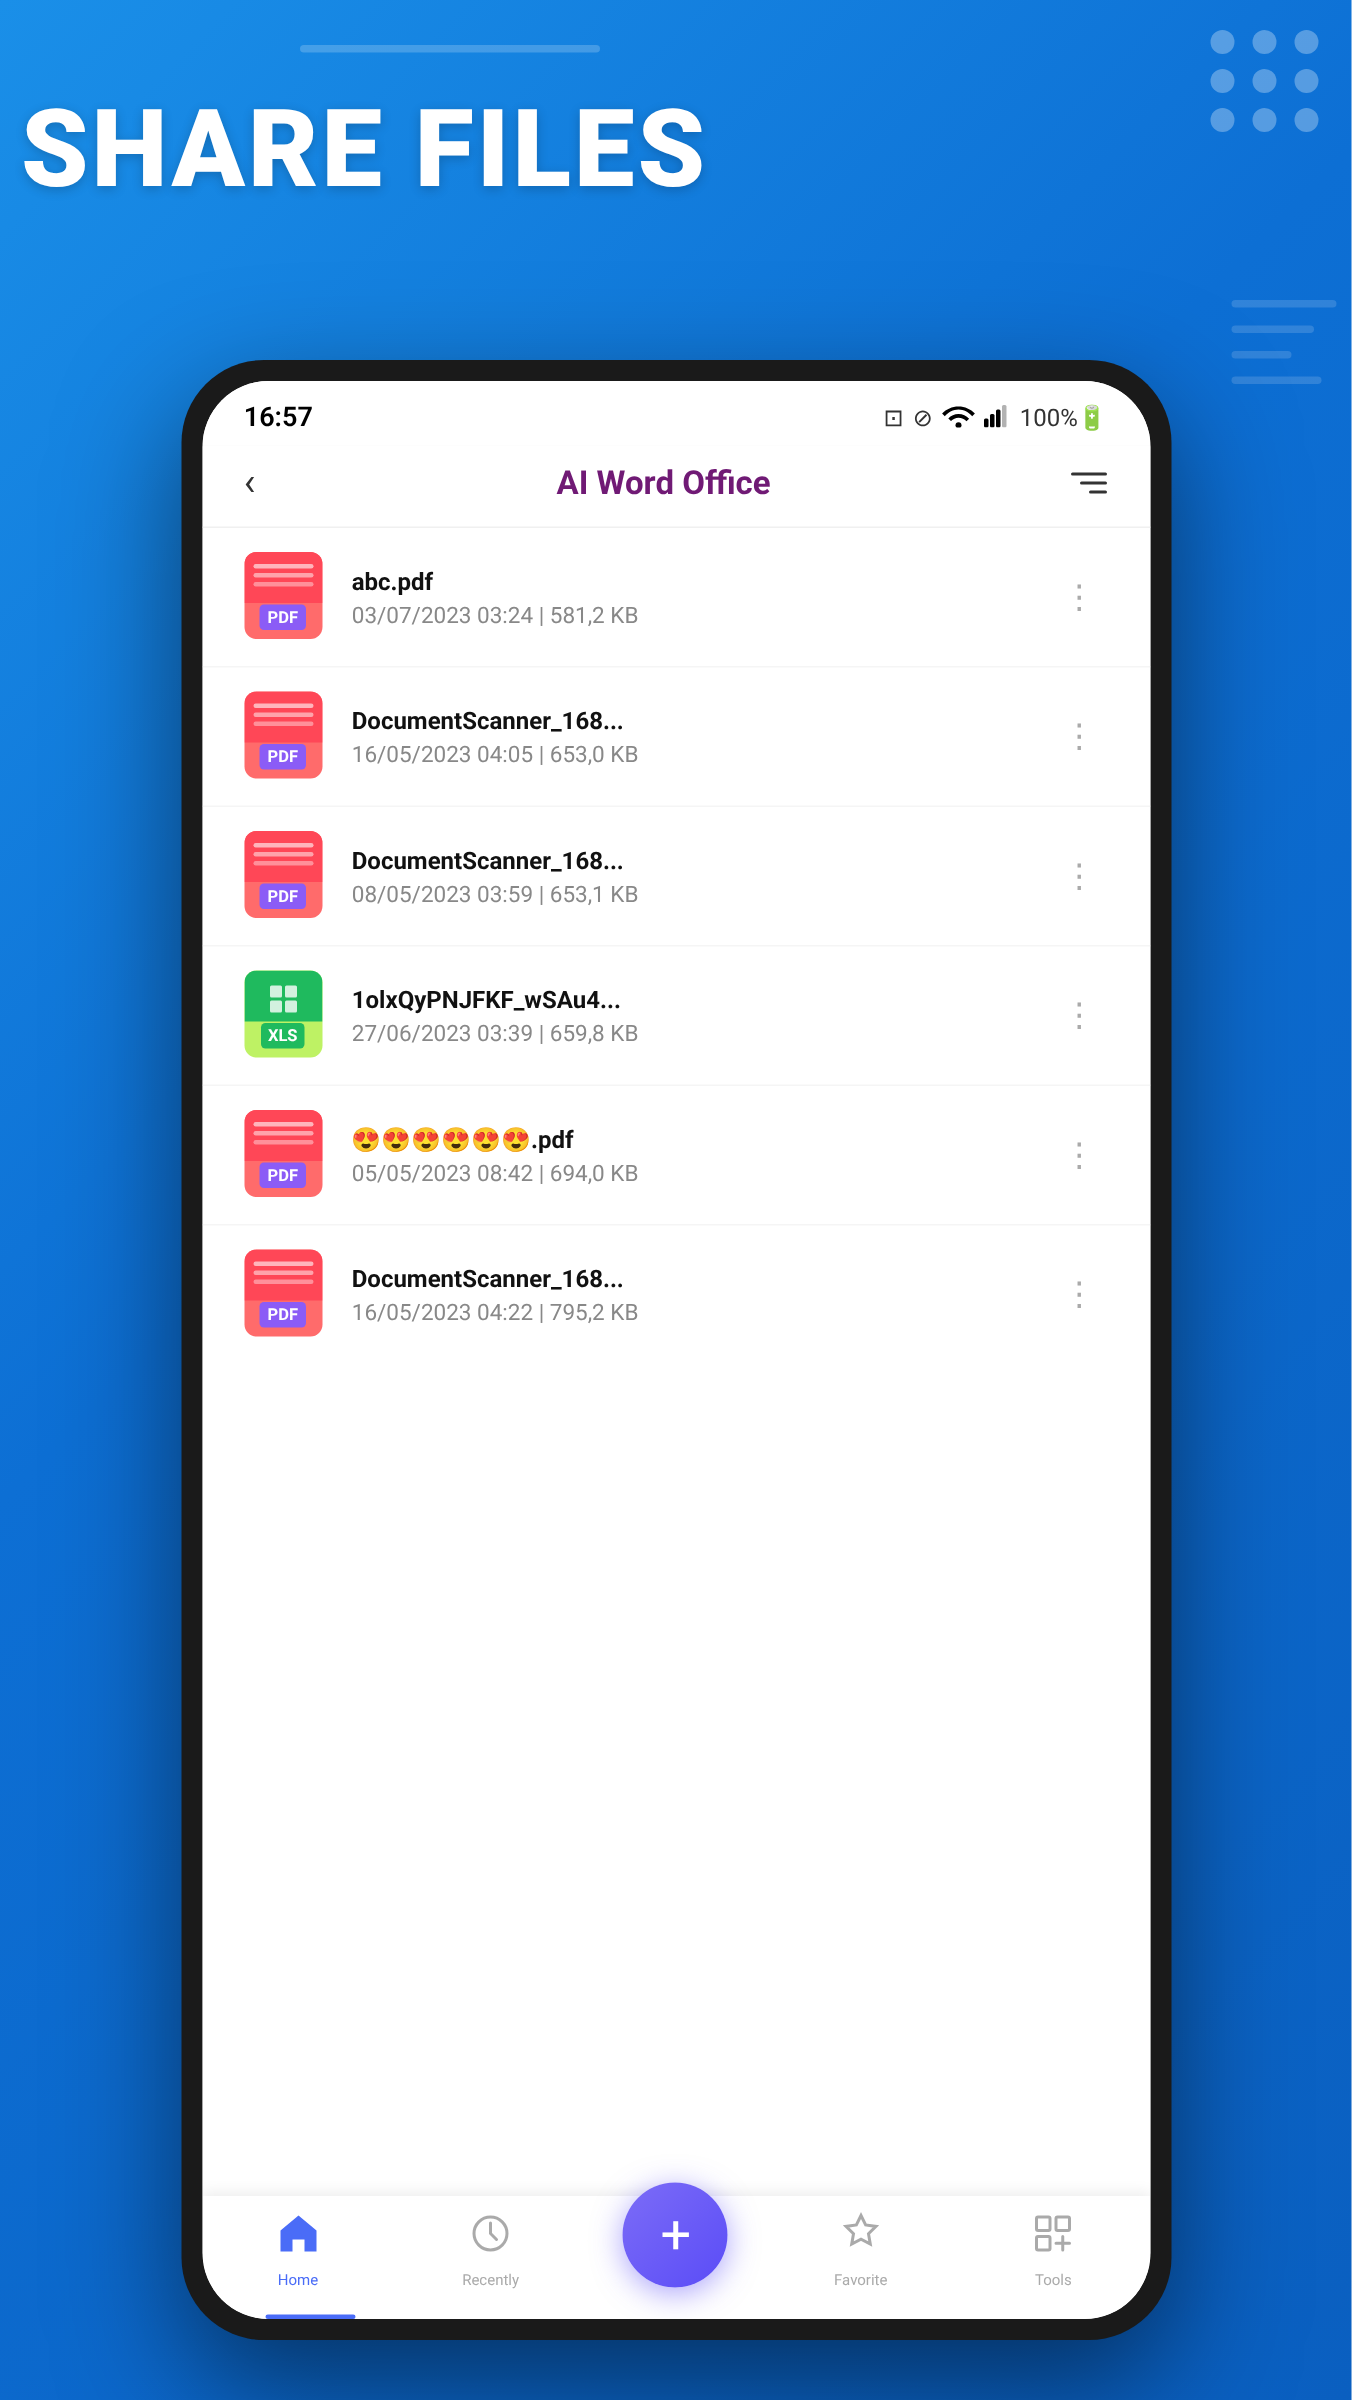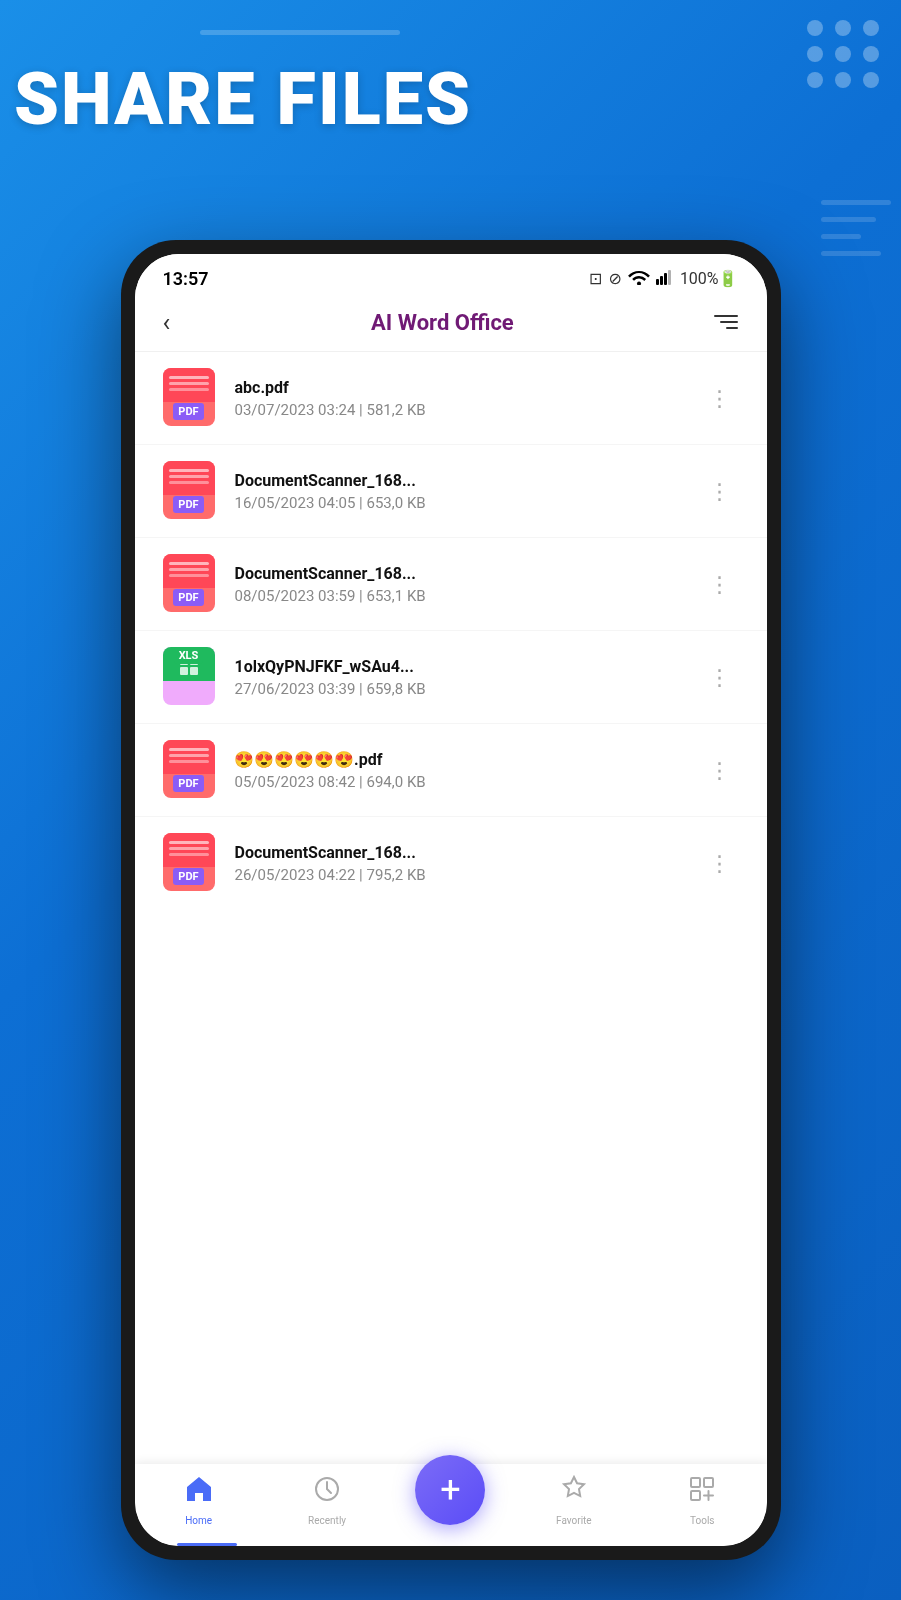--- a/index.html
+++ b/index.html
@@ -235,25 +235,26 @@
       font-weight: 700;
       padding: 2px 5px;
       border-radius: 3px;
       position: relative;
       z-index: 1;
       margin-bottom: 2px;
     }
     .file-icon-xls {
       width: 52px;
       height: 58px;
-      background: #f0abfc;
+      background: #bef264;
       border-radius: 8px;
       display: flex;
       flex-direction: column;
       align-items: center;
+      justify-content: flex-end;
       padding-bottom: 4px;
       position: relative;
       overflow: hidden;
     }
     .file-icon-xls::before {
       content: '';
       position: absolute;
       top: 0; left: 0; right: 0;
       height: 34px;
       background: #1fba5e;
@@ -386,21 +387,21 @@
 </div>
 
 <div class="header-text">
   <div class="header-title">SHARE FILES</div>
 </div>
 
 <div class="phone-frame">
   <div class="phone-inner">
 
     <div class="status-bar">
-      <span class="status-time">13:57</span>
+      <span class="status-time">16:57</span>
       <div class="status-icons">
         <span class="status-icon-item">⊡</span>
         <span class="status-icon-item">⊘</span>
         <span class="status-icon-item">
           <svg width="22" height="16" viewBox="0 0 22 16" fill="none">
             <path d="M11 12.5a2 2 0 100 4 2 2 0 000-4z" fill="#000"></path>
             <path d="M11 7C8.33 7 5.93 8.11 4.2 9.93l1.8 1.8A7 7 0 0111 9.5c2.1 0 4 .93 5.3 2.4l1.8-1.8A9.96 9.96 0 0011 7z" fill="#000"></path>
             <path d="M11 2C6.7 2 2.84 3.79 0.07 6.66l1.8 1.8C4.32 5.84 7.5 4 11 4s6.68 1.84 9.13 4.46l1.8-1.8C19.16 3.79 15.3 2 11 2z" fill="#000"></path>
           </svg>
         </span>
@@ -503,21 +504,21 @@
       </div>
 
       <div class="file-item" style="border-bottom:none;">
         <div class="file-icon-wrap">
           <div class="file-icon-pdf">
             <span class="file-badge">PDF</span>
           </div>
         </div>
         <div class="file-info">
           <div class="file-name">DocumentScanner_168...</div>
-          <div class="file-meta">26/05/2023 04:22 | 795,2 KB</div>
+          <div class="file-meta">16/05/2023 04:22 | 795,2 KB</div>
         </div>
         <div class="file-more">⋮</div>
       </div>
 
     </div>
 
     <div class="bottom-nav">
       <div class="nav-indicator"></div>
 
       <div class="nav-item active">

